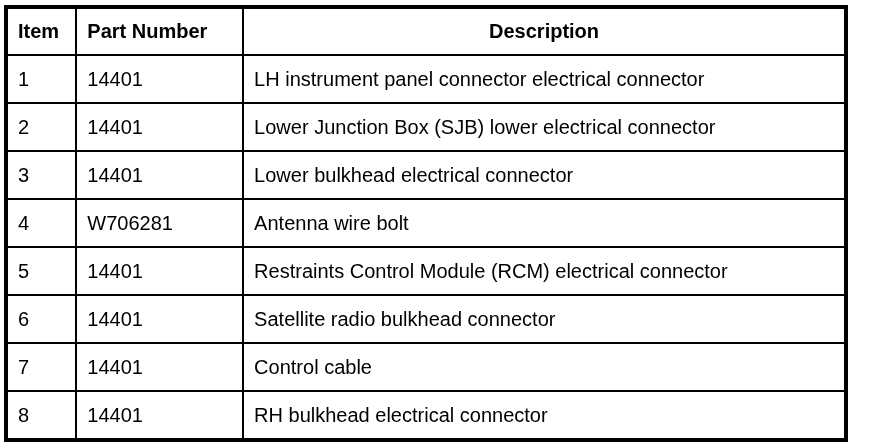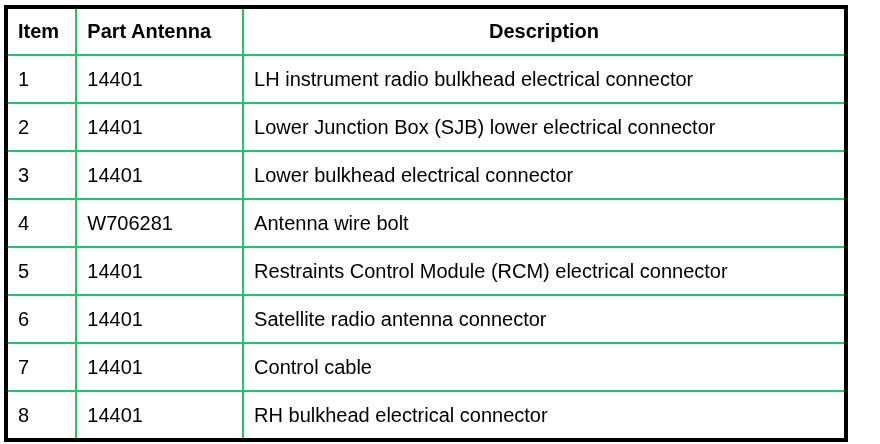--- a/index.html
+++ b/index.html
@@ -33,21 +33,21 @@
     background: #ffffff;
     border: 4px solid #000000;
   }
 
   .parts-table col.col-item   { width: 70px; }
   .parts-table col.col-part   { width: 166px; }
   .parts-table col.col-desc   { width: 600px; }
 
   .parts-table th,
   .parts-table td {
-    border: 2px solid #22c55e;
+    border: 2px solid #000000;
     padding: 0 10px;
     height: 46px;
     line-height: 46px;
     font-size: 20px;
     white-space: nowrap;
     overflow: hidden;
     vertical-align: middle;
   }
 
   .parts-table thead th {
@@ -77,29 +77,29 @@
 
   <table class="parts-table">
     <colgroup>
       <col class="col-item">
       <col class="col-part">
       <col class="col-desc">
     </colgroup>
     <thead>
       <tr>
         <th class="item-head">Item</th>
-        <th class="part-head">Part Antenna</th>
+        <th class="part-head">Part Number</th>
         <th class="desc-head">Description</th>
       </tr>
     </thead>
     <tbody>
       <tr>
         <td class="cell-item">1</td>
         <td class="cell-part">14401</td>
-        <td class="cell-desc">LH instrument radio bulkhead electrical connector</td>
+        <td class="cell-desc">LH instrument panel connector electrical connector</td>
       </tr>
       <tr>
         <td class="cell-item">2</td>
         <td class="cell-part">14401</td>
         <td class="cell-desc">Lower Junction Box (SJB) lower electrical connector</td>
       </tr>
       <tr>
         <td class="cell-item">3</td>
         <td class="cell-part">14401</td>
         <td class="cell-desc">Lower bulkhead electrical connector</td>
@@ -110,21 +110,21 @@
         <td class="cell-desc">Antenna wire bolt</td>
       </tr>
       <tr>
         <td class="cell-item">5</td>
         <td class="cell-part">14401</td>
         <td class="cell-desc">Restraints Control Module (RCM) electrical connector</td>
       </tr>
       <tr>
         <td class="cell-item">6</td>
         <td class="cell-part">14401</td>
-        <td class="cell-desc">Satellite radio antenna connector</td>
+        <td class="cell-desc">Satellite radio bulkhead connector</td>
       </tr>
       <tr>
         <td class="cell-item">7</td>
         <td class="cell-part">14401</td>
         <td class="cell-desc">Control cable</td>
       </tr>
       <tr>
         <td class="cell-item">8</td>
         <td class="cell-part">14401</td>
         <td class="cell-desc">RH bulkhead electrical connector</td>

